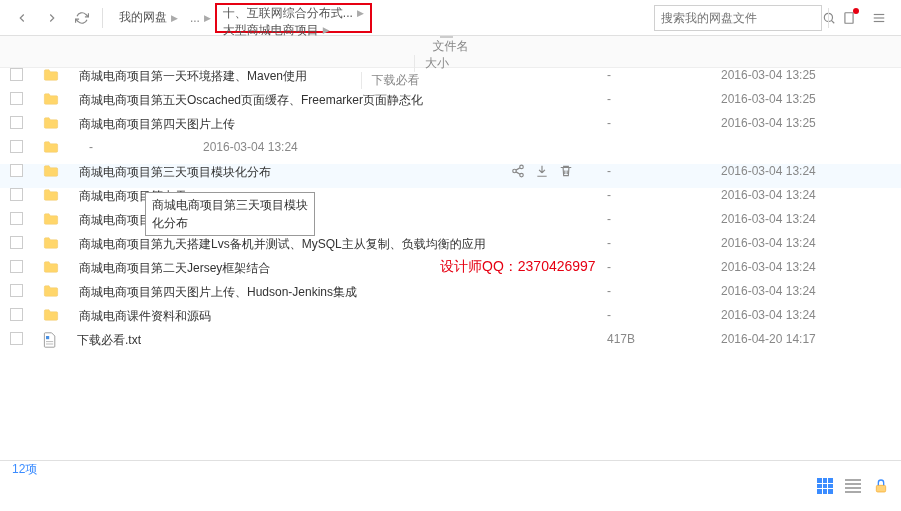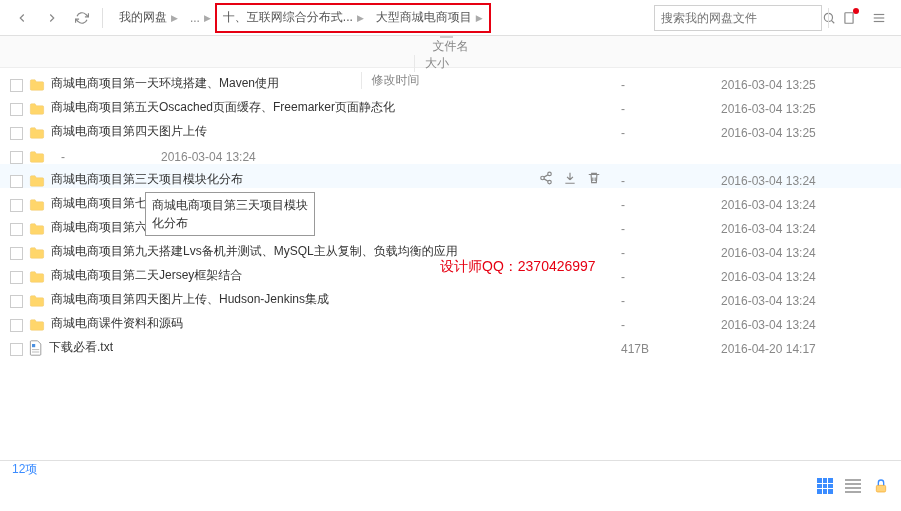--- a/index.html
+++ b/index.html
@@ -5,34 +5,34 @@
   * { box-sizing: border-box; margin: 0; padding: 0; }
   body { font-family: "Microsoft YaHei", Arial, sans-serif; font-size: 12px; color: #333; background: #fff; width: 901px; height: 511px; overflow: hidden; position: relative; }
   .toolbar { height: 36px; border-bottom: 1px solid #e0e0e0; display: flex; align-items: center; padding: 8px 8px; gap: 2px; }
   .nav-btn { width: 28px; height: 28px; display: flex; align-items: center; justify-content: center; color: #888; cursor: pointer; }
   .nav-btn svg { width: 14px; height: 14px; }
   .divider-v { width: 1px; height: 20px; background: #e0e0e0; margin: 0 4px; }
   .breadcrumb { flex: 1; display: flex; align-items: center; height: 28px; padding: 0 4px; }
   .crumb { display: flex; align-items: center; padding: 0 6px; height: 28px; color: #555; cursor: pointer; white-space: nowrap; }
   .crumb .arrow { margin-left: 4px; font-size: 9px; color: #aaa; }
   .crumb.ellipsis { color: #888; }
-  .highlight-box { border: 2px solid #e60012; height: 30px; display: flex; align-items: center; margin-left: -2px; }
+  .highlight-box { border: 2px solid #e60012; height: 30px; display: flex; align-items: flex-start; margin-left: -2px; flex-direction: column; }
   .search-wrap { width: 168px; height: 26px; border: 1px solid #d0d0d0; display: flex; align-items: center; margin-left: 16px; }
   .search-input { flex: 1; border: none; outline: none; font-size: 12px; padding: 0 6px; color: #aaa; background: transparent; }
   .search-btn { width: 26px; display: flex; align-items: center; justify-content: center; color: #888; }
   .tool-icon { width: 28px; height: 28px; display: flex; align-items: center; justify-content: center; color: #888; cursor: pointer; position: relative; }
   .notif-dot { position: absolute; top: 4px; right: 4px; width: 6px; height: 6px; background: #e60012; border-radius: 50%; }
   .header-row { height: 32px; display: flex; align-items: center; border-bottom: 1px solid #eee; background: #fafafa; padding: 0 10px; flex-direction: column; }
   .col-name { flex: 1; display: flex; align-items: center; }
   .col-size { width: 100px; padding-left: 10px; border-left: 1px solid #e8e8e8; height: 100%; display: flex; align-items: center; margin-left: 27px;}
   .col-time { width: 180px; padding-left: 10px; border-left: 1px solid #e8e8e8; height: 100%; display: flex; align-items: center;}
   .header-row .col-name, .header-row .col-size, .header-row .col-time { color: #888; }
   .header-cb { width: 13px; height: 13px; border: 1px solid #ccc; margin-right: 8px; }
   .file-list { }
-  .file-row { height: 24px; display: flex; align-items: flex-end; padding: 0 10px; }
+  .file-row { height: 24px; display: flex; align-items: flex-start; padding: 0 10px; gap: 14px; }
   .file-row.highlight { background: #f4faff; }
   .cb { width: 13px; height: 13px; border: 1px solid #ccc; background: #fff; margin-right: 6px; flex-shrink: 0; }
   .icon-folder { width: 16px; height: 14px; margin-right: 6px; flex-shrink: 0; }
   .icon-file { width: 14px; height: 16px; margin-right: 6px; flex-shrink: 0; }
   .filename { flex: 1; color: #333; white-space: nowrap; overflow: visible; position: relative; }
   .row-actions { display: flex; gap: 10px; color: #888; margin-right: 10px; }
   .row-actions span { cursor: pointer; }
   .size-cell { width: 100px; padding-left: 10px; color: #888; }
   .time-cell { width: 180px; padding-left: 10px; color: #888; }
   .tooltip { position: absolute; left: 145px; top: 192px; background: #fff; border: 1px solid #999; padding: 3px 6px; font-size: 12px; line-height: 1.5; max-width: 170px; color: #333; z-index: 10; }
@@ -107,21 +107,21 @@
         <line x1="3" y1="12" x2="21" y2="12"></line>
         <line x1="3" y1="18" x2="21" y2="18"></line>
       </svg>
     </div>
 </div>
 
 <div class="header-row">
   <div class="header-cb"></div>
   <div class="col-name">文件名</div>
   <div class="col-size">大小</div>
-  <div class="col-time">修改时间</div>
+  <div class="col-time">下载必看</div>
 </div>
 
 <div class="file-list" id="file-list">
     <div class="file-row">
       <div class="cb"></div>
       <svg class="icon-folder" viewBox="0 0 24 20">
         <path d="M2 4a2 2 0 012-2h5l2 3h9a2 2 0 012 2v9a2 2 0 01-2 2H4a2 2 0 01-2-2V4z" fill="#ffd66b" stroke="#e6b84d" stroke-width="0.5"></path>
       </svg>
       <div class="filename">商城电商项目第一天环境搭建、Maven使用</div>
       <div class="size-cell">-</div>

